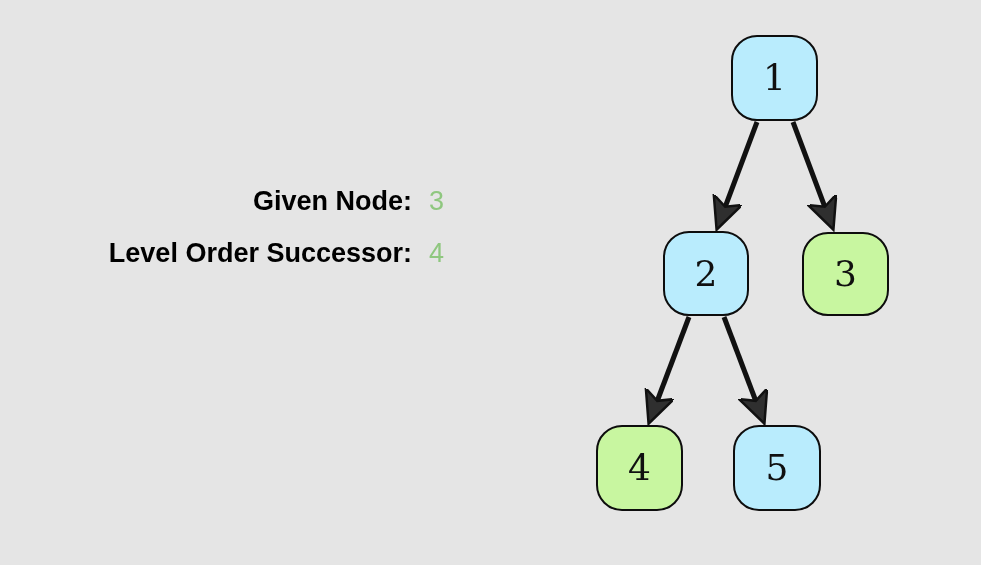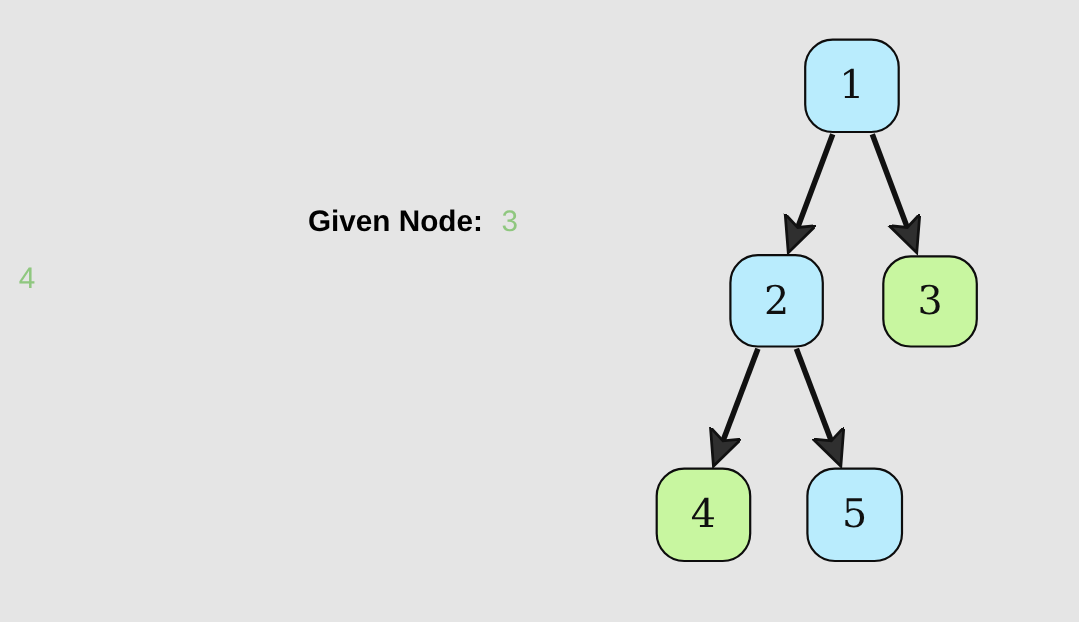--- a/index.html
+++ b/index.html
@@ -37,21 +37,20 @@
     height: 52px;
   }
   .info-label {
     font-size: 27px;
     font-weight: bold;
     color: #000000;
     text-align: right;
     width: 412px;
     letter-spacing: 0px;
     white-space: nowrap;
-    padding-left: 27px;
   }
   .info-value {
     font-size: 27px;
     font-weight: normal;
     color: #8fc77f;
     margin-left: 17px;
     white-space: nowrap;
   }
 
   
@@ -94,20 +93,21 @@
 <div id="canvas">
 
   <div class="info-panel">
 
     <div class="info-row">
       <span class="info-label">Given Node:</span>
       <span class="info-value">3</span>
     </div>
 
     <div class="info-row">
+      <span class="info-label">Level Order Successor:</span>
       <span class="info-value">4</span>
     </div>
 
   </div>
 
   <div class="tree-layer">
 
     <svg class="edges" viewBox="0 0 981 565">
       <defs>
         <marker id="arrowhead" markerWidth="7" markerHeight="7" refX="5.6" refY="3" orient="auto" markerUnits="strokeWidth">

